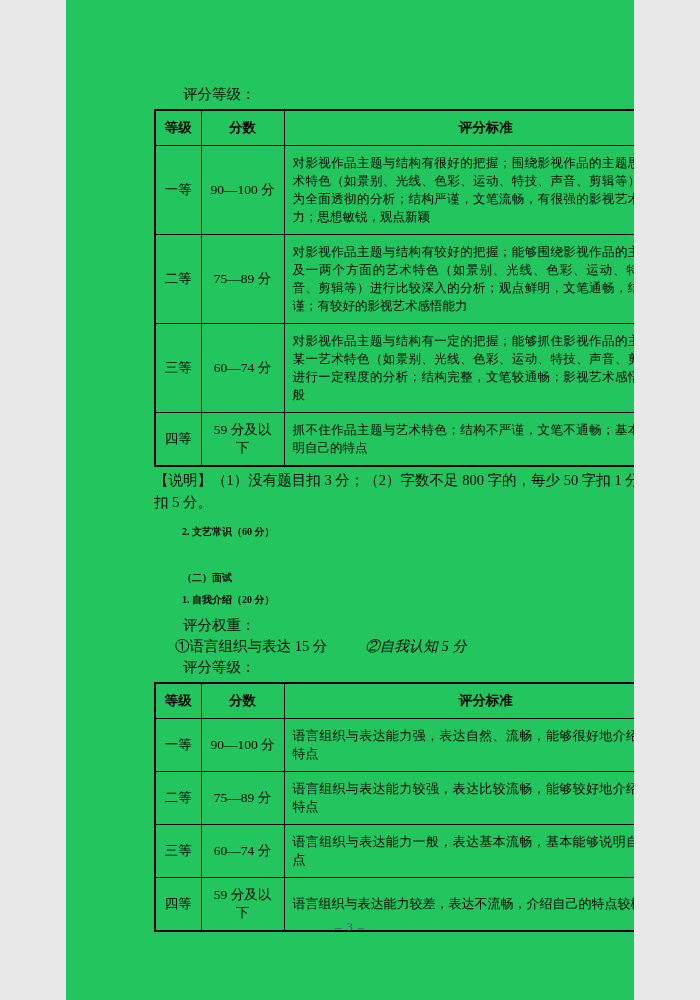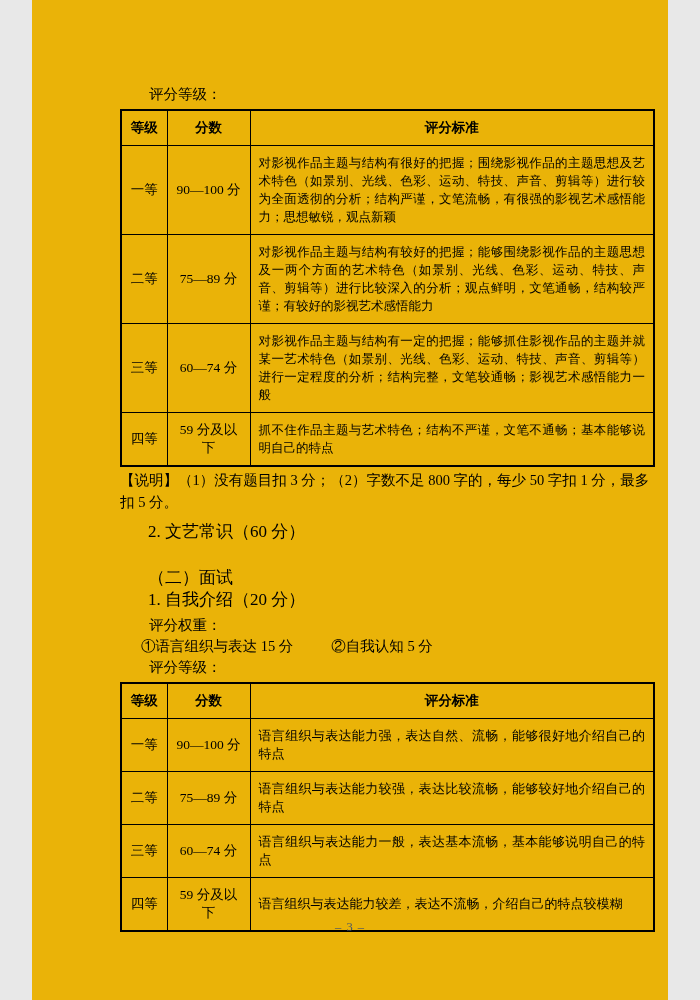--- a/index.html
+++ b/index.html
@@ -1,31 +1,31 @@
 <!DOCTYPE html>
 <html><head>
 <meta charset="utf-8">
 <style>
   html,body{margin:0;padding:0;background:#e8e8e8;}
   .page{
-    width:636px;height:1000px;background:#eab308;position:relative;
+    width:568px;height:1000px;background:#22c55e;position:relative;
     font-family:"Liberation Serif","DejaVu Serif",serif;color:#000;
     overflow:hidden;margin:0 auto;box-sizing:border-box;
   }
   .content{position:absolute;left:88px;top:83px;width:535px;}
   p{margin:0;}
   .lead-label{font-size:14.5px;line-height:22px;text-indent:2em;}
   .note{font-size:14.5px;line-height:22px;margin-top:2px;}
   .note .prefix{font-weight:normal;}
-  .sub-heading{font-size:17px;line-height:22px;font-weight:normal;padding-left:28px;margin-top:8px;}
+  .sub-heading{font-size:10px;line-height:22px;font-weight:bold;padding-left:28px;margin-top:8px;}
   .sub-heading.first-gap{margin-top:24px;}
   .para{font-size:14.5px;line-height:22px;text-indent:2em;}
   .tight{line-height:21px;}
   .weights{font-size:14.5px;line-height:21px;padding-left:21px;}
-  .weights .w2{margin-left:38px;}
+  .weights .w2{margin-left:38px;font-style:italic;}
   table.grades{
     border-collapse:collapse;table-layout:fixed;width:535px;
     border:2px solid #000;margin-top:4px;
   }
   table.grades th,table.grades td{border:1px solid #000;padding:8px;vertical-align:middle;}
   table.grades th{
     font-size:13.5px;font-weight:bold;text-align:center;
     font-family:"Liberation Sans","DejaVu Sans",sans-serif;
   }
   td.grade,td.score{font-size:13.5px;text-align:center;}

